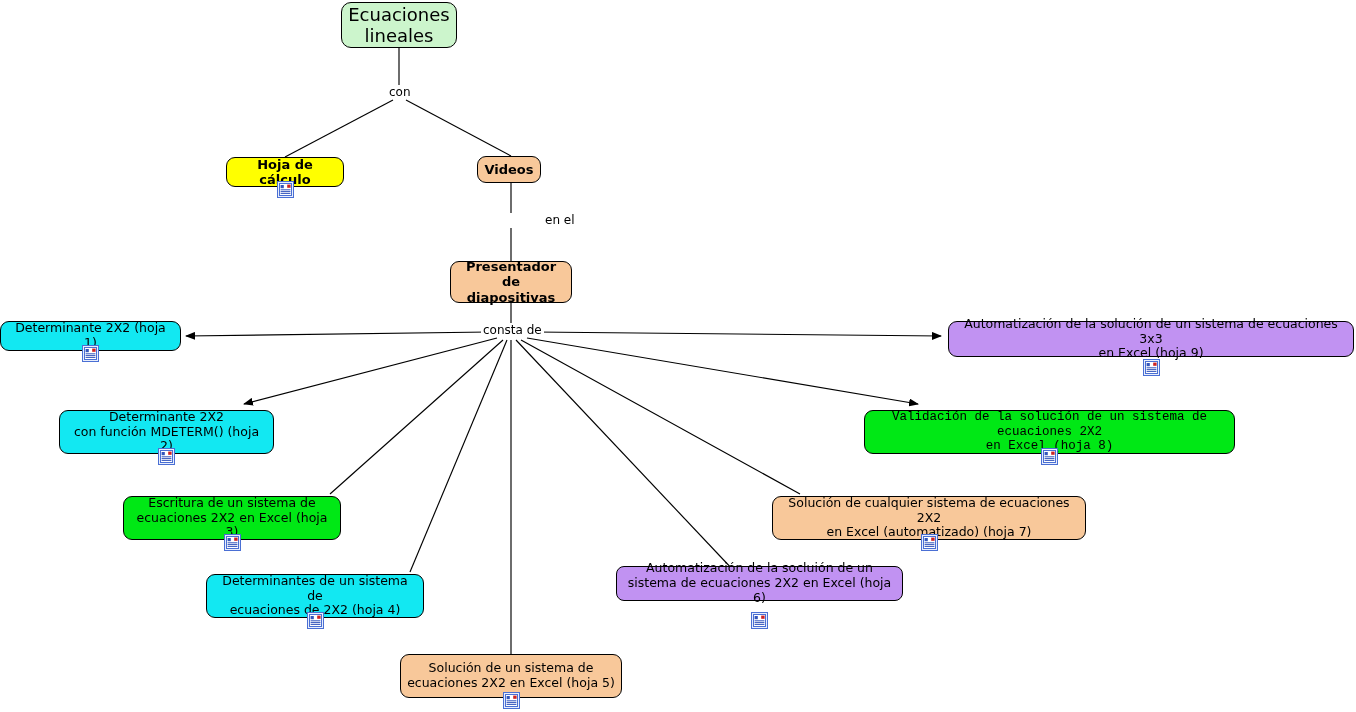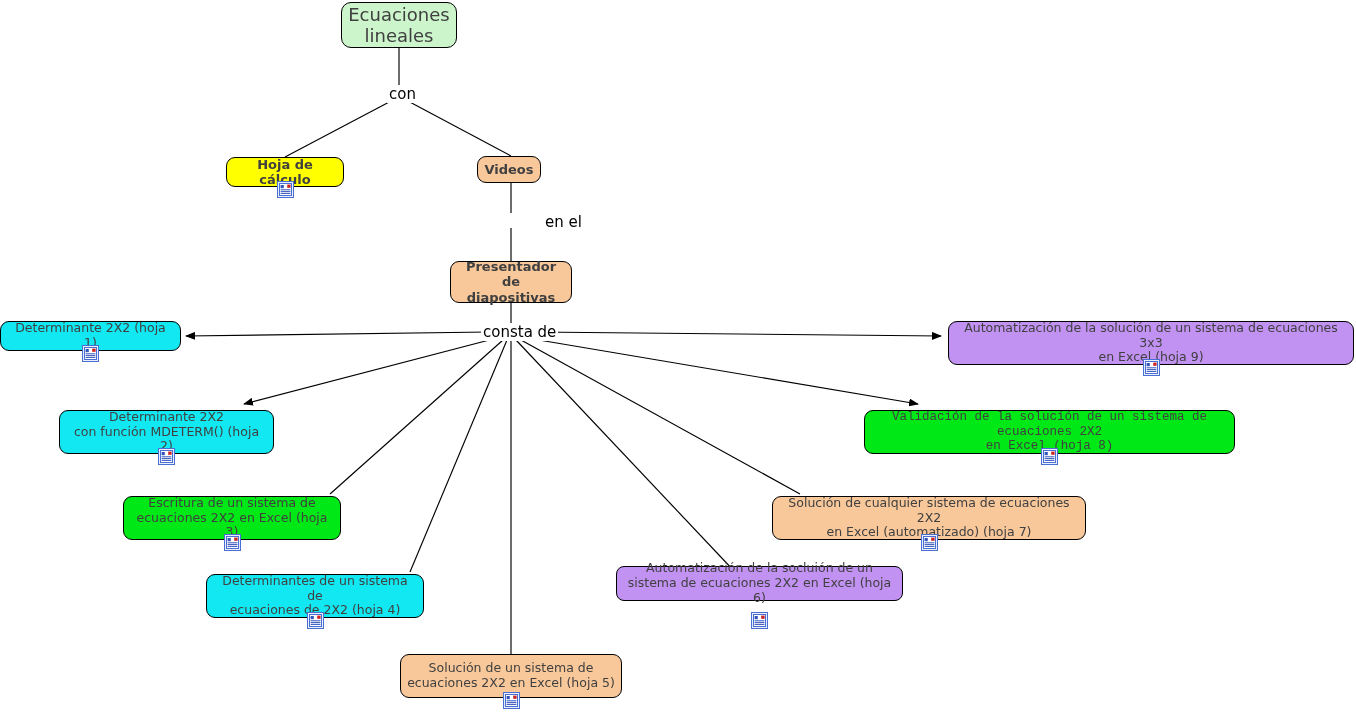--- a/index.html
+++ b/index.html
@@ -33,42 +33,42 @@
     box-sizing: border-box;
     border: 1px solid #000000;
     border-radius: 9px;
     display: flex;
     align-items: center;
     justify-content: center;
     text-align: center;
     z-index: 3;
     line-height: 1.18;
     padding: 3px 6px;
-    color: #404040;
+    color: #000000;
   }
   .node .label {
     display: block;
     white-space: pre-line;
   }
   .node.title {
     font-size: 18px;
     border-radius: 10px;
   }
   .node.bold {
     font-weight: bold;
     font-size: 13px;
   }
   .node.normal {
     font-size: 12.5px;
   }
   .edge-label {
     position: absolute;
     z-index: 4;
     background: #ffffff;
-    font-size: 15px;
+    font-size: 12px;
     color: #000000;
     padding: 0 2px;
     white-space: nowrap;
   }
   .doc-icon {
     position: absolute;
     width: 17px;
     height: 17px;
     z-index: 5;
   }
@@ -143,21 +143,21 @@
 sistema de ecuaciones 2X2 en Excel (hoja 6)</span>
       </div>
       <div class="node normal" style="left: 772px; top: 496px; width: 314px; height: 44px; background: rgb(248, 200, 154);">
         <span class="label">Solución de cualquier sistema de ecuaciones 2X2
 en Excel (automatizado) (hoja 7)</span>
       </div>
       <div class="node normal" style="left: 864px; top: 410px; width: 371px; height: 44px; background: rgb(0, 232, 21); font-family: Liberation Mono, monospace;">
         <span class="label">Validación de la solución de un sistema de ecuaciones 2X2
 en Excel (hoja 8)</span>
       </div>
-      <div class="node normal" style="left: 948px; top: 321px; width: 406px; height: 44px; background: rgb(193, 146, 242);">
+      <div class="node normal" style="left: 948px; top: 321px; width: 406px; height: 36px; background: rgb(193, 146, 242);">
         <span class="label">Automatización de la solución de un sistema de ecuaciones 3x3
 en Excel (hoja 9)</span>
       </div>
     </div>
   <div id="label-layer">
       <div class="edge-label" style="left: 387px; top: 85px;">con</div>
       <div class="edge-label" style="left: 495px; top: 213px; margin-left: 48px;">en el</div>
       <div class="edge-label" style="left: 481px; top: 323px;">consta de</div>
     </div>
   <div id="icon-layer">

